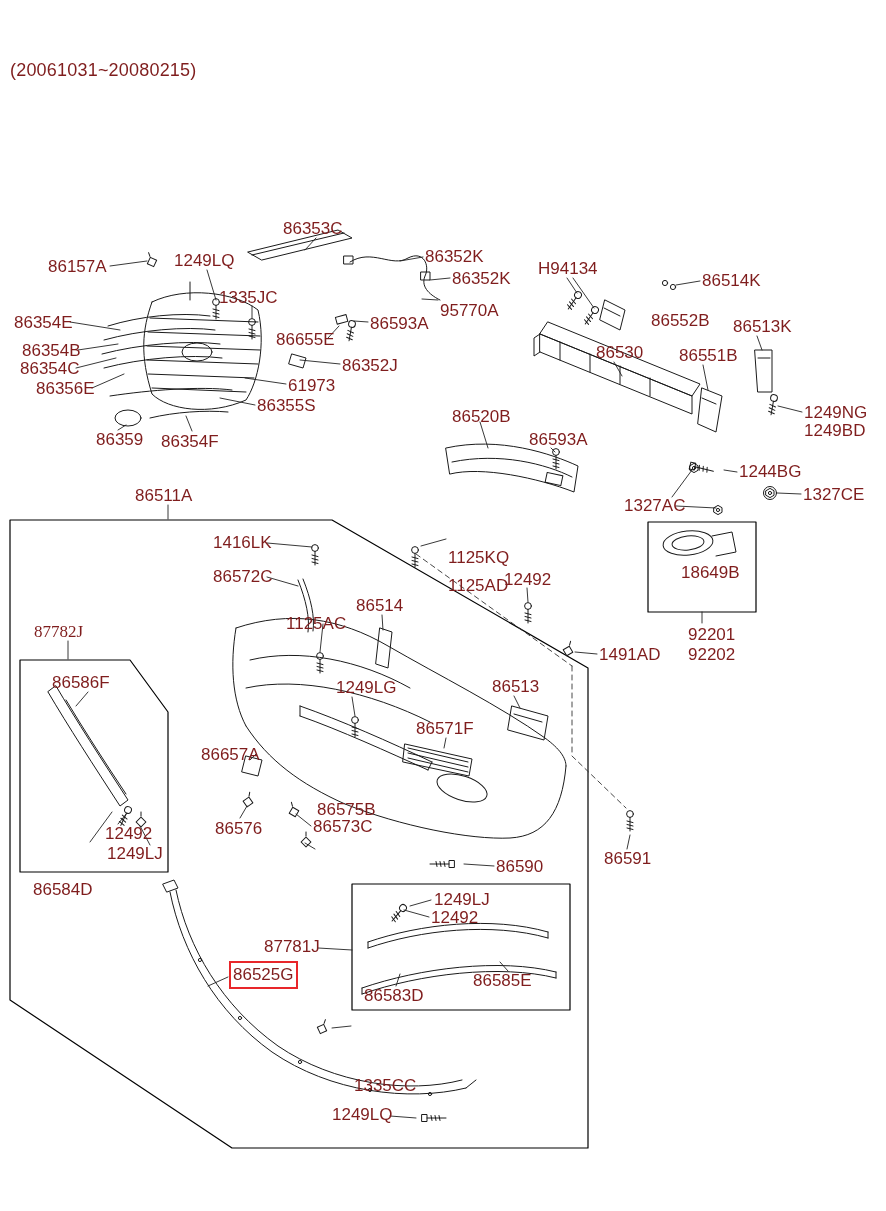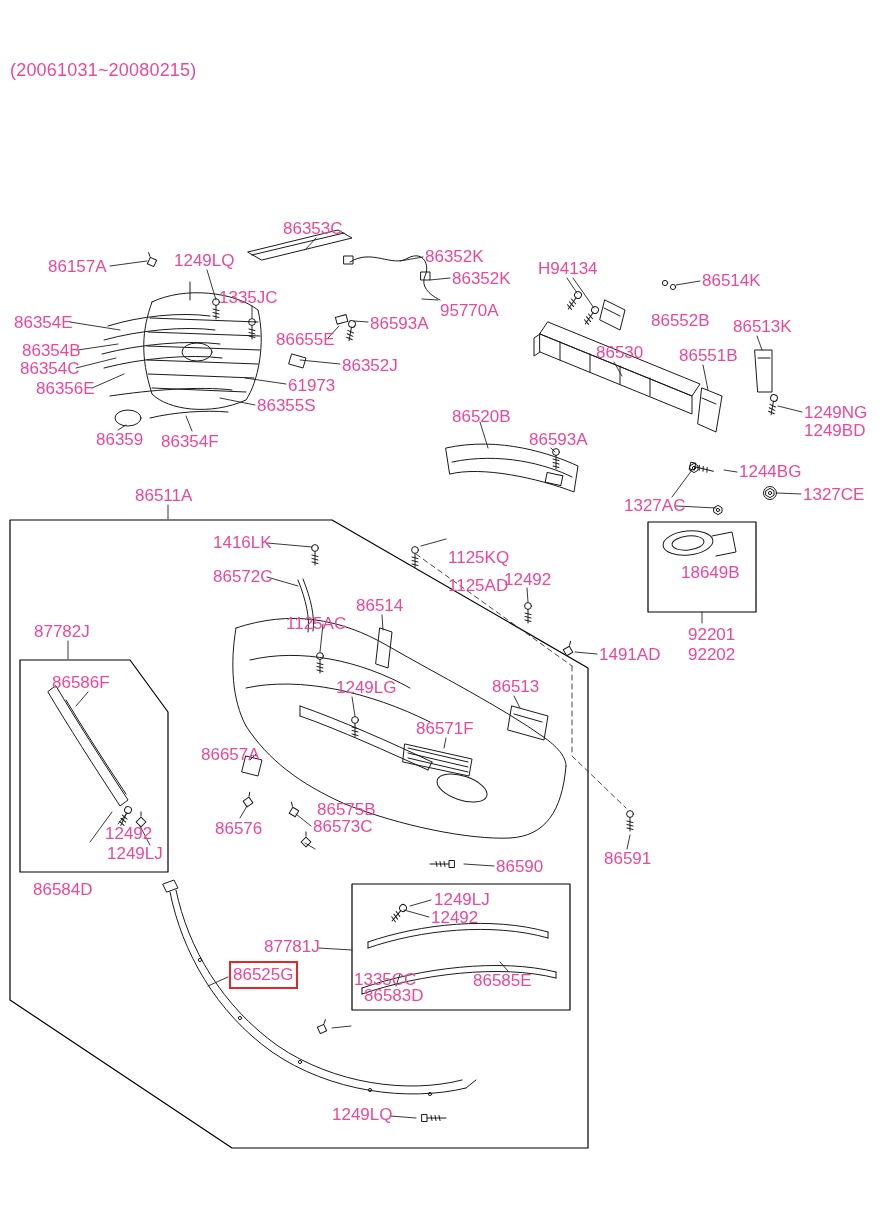--- a/index.html
+++ b/index.html
@@ -1,21 +1,21 @@
 <!DOCTYPE html>
 <html style="--hl: #e8262a;"><head>
 <meta charset="utf-8">
 <style>
   html,body{margin:0;padding:0;background:#ffffff;}
   .page{
     position:relative;
     width:886px;height:1211px;
     background:#ffffff;
     font-family:"Liberation Sans", sans-serif;
-    color:#ec4899;
+    color:#7f1d1d;
     overflow:hidden;
   }
   .date-range{
     position:absolute;left:10px;top:60px;
     font-size:18px;letter-spacing:.2px;
   }
   svg.artwork{position:absolute;left:0;top:0;}
   .labels-layer{position:absolute;left:0;top:0;width:100%;height:100%;}
   .part-label{
     position:absolute;
@@ -323,21 +323,21 @@
       <span class="part-label" style="left: 135px; top: 486px;">86511A</span>
       <span class="part-label" style="left: 624px; top: 496px;">1327AC</span>
       <span class="part-label" style="left: 803px; top: 485px;">1327CE</span>
       <span class="part-label" style="left: 213px; top: 533px;">1416LK</span>
       <span class="part-label" style="left: 448px; top: 528px; margin-top: 48px;">1125AD</span>
       <span class="part-label" style="left: 448px; top: 548px;">1125KQ</span>
       <span class="part-label" style="left: 213px; top: 567px;">86572C</span>
       <span class="part-label" style="left: 504px; top: 570px;">12492</span>
       <span class="part-label" style="left: 681px; top: 563px;">18649B</span>
       <span class="part-label" style="left: 356px; top: 596px;">86514</span>
-      <span class="part-label" style="left: 34px; top: 622px;">87782J</span>
+      <span class="part-label" style="left: 34px; top: 622px; font-family: Liberation Serif, serif;">87782J</span>
       <span class="part-label" style="left: 286px; top: 614px;">1125AC</span>
       <span class="part-label" style="left: 599px; top: 645px;">1491AD</span>
       <span class="part-label" style="left: 688px; top: 625px;">92201</span>
       <span class="part-label" style="left: 688px; top: 645px;">92202</span>
       <span class="part-label" style="left: 52px; top: 673px;">86586F</span>
       <span class="part-label" style="left: 336px; top: 678px; text-align: center;">1249LG</span>
       <span class="part-label" style="left: 492px; top: 677px;">86513</span>
       <span class="part-label" style="left: 416px; top: 719px;">86571F</span>
       <span class="part-label" style="left: 201px; top: 745px;">86657A</span>
       <span class="part-label" style="left: 215px; top: 819px;">86576</span>
@@ -347,17 +347,17 @@
       <span class="part-label" style="left: 107px; top: 844px;">1249LJ</span>
       <span class="part-label" style="left: 317px; top: 800px;">86575B</span>
       <span class="part-label" style="left: 496px; top: 857px;">86590</span>
       <span class="part-label" style="left: 604px; top: 849px;">86591</span>
       <span class="part-label" style="left: 434px; top: 890px;">1249LJ</span>
       <span class="part-label" style="left: 431px; top: 908px;">12492</span>
       <span class="part-label" style="left: 264px; top: 937px;">87781J</span>
       <span class="part-label highlighted" style="left: 233px; top: 965px;">86525G</span>
       <span class="part-label" style="left: 364px; top: 986px;">86583D</span>
       <span class="part-label" style="left: 473px; top: 971px;">86585E</span>
-      <span class="part-label" style="left: 354px; top: 970px;">1335CC</span>
+      <span class="part-label" style="left: 354px; top: 1076px;">1335CC</span>
       <span class="part-label" style="left: 332px; top: 1105px;">1249LQ</span>
     </div>
 
 </div>
 
 </body></html>

